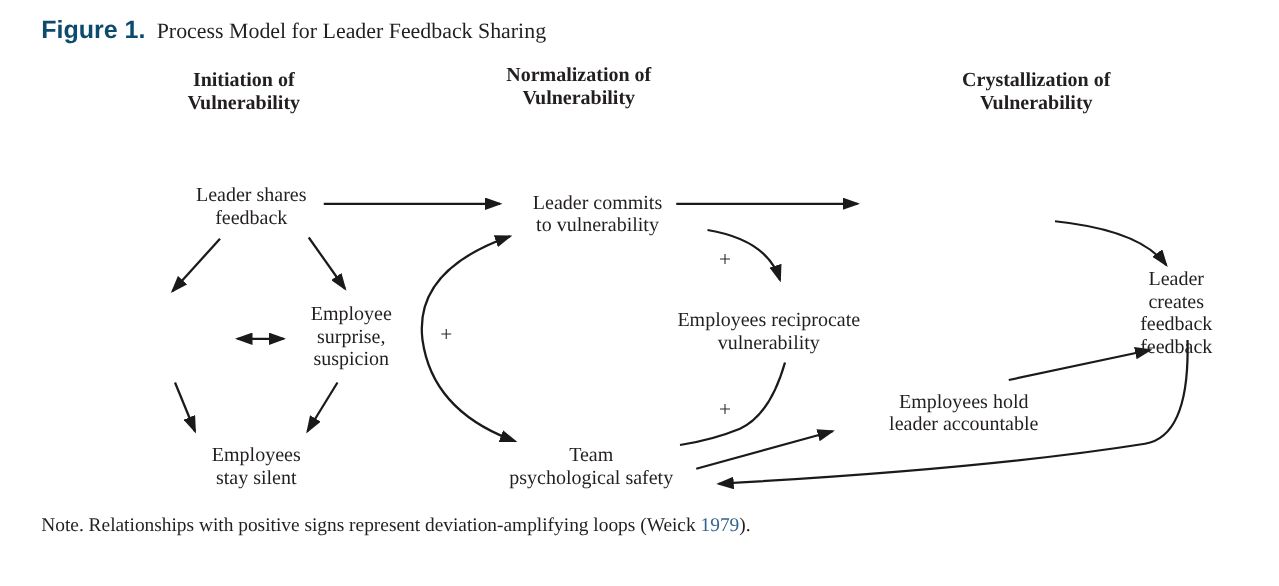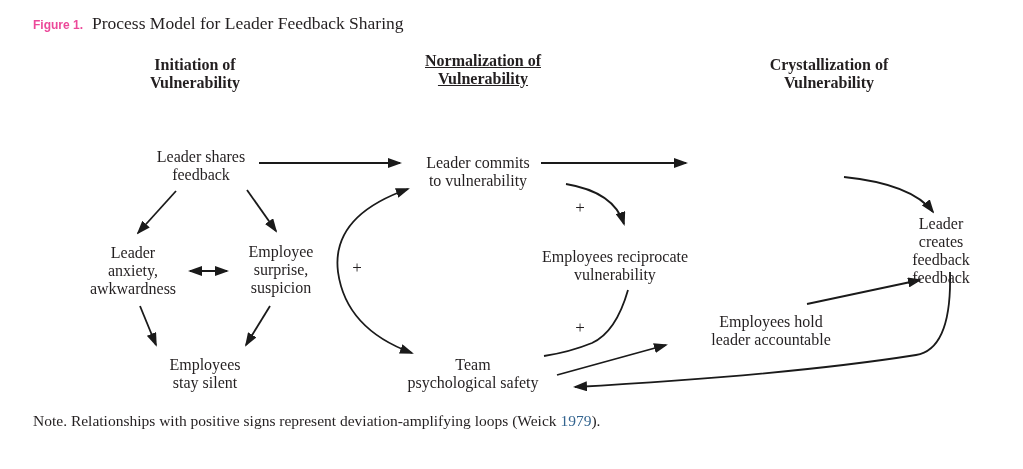--- a/index.html
+++ b/index.html
@@ -12,21 +12,21 @@
     overflow: hidden;
   }
   .canvas { position: absolute; inset: 0; }
   .figure-title {
     position: absolute; left: 33px; top: 13px;
     display: flex; align-items: baseline; gap: 9px;
     white-space: nowrap;
   }
   .figure-label {
     font-family: "Liberation Sans", sans-serif;
-    font-weight: bold; font-size: 12px; color: #ec4899;
+    font-weight: bold; font-size: 20px; color: #0c4a6e;
   }
   .figure-name { font-size: 17.5px; color: #231f20; }
   svg.edges { position: absolute; left: 0; top: 0; }
   .node, .col-header, .plus {
     position: absolute;
     transform: translate(-50%, -50%);
     text-align: center;
     white-space: pre-line;
     line-height: 18px;
     font-size: 16px;
@@ -69,30 +69,27 @@
       <path d="M 408,189 Q 331,216 338,272 Q 346,329 412,353" marker-start="url(#ah)" marker-end="url(#ah)"></path>
       <path d="M 557,375 L 666,345" marker-end="url(#ah)"></path>
       <path d="M 807,304 L 920,280" marker-end="url(#ah)"></path>
       <path d="M 844,177 Q 912,184 933,212" marker-end="url(#ah)"></path>
       <path d="M 950,272 Q 952,349 916,355 Q 790,375 575,387" marker-end="url(#ah)"></path>
     </g>
   </svg>
 
   <div class="col-header" style="left:195px; top:74px;">Initiation of
 Vulnerability</div>
-  <div class="col-header" style="left:483px; top:70px;text-decoration:underline;">Normalization of
+  <div class="col-header" style="left:463px; top:70px;">Normalization of
 Vulnerability</div>
   <div class="col-header" style="left:829px; top:74px;">Crystallization of
 Vulnerability</div>
 
   <div class="node" style="left:201px; top:166px;">Leader shares
 feedback</div>
-  <div class="node" style="left:133px; top:271px;">Leader
-anxiety,
-awkwardness</div>
   <div class="node" style="left:281px; top:270px;">Employee
 surprise,
 suspicion</div>
   <div class="node" style="left:478px; top:172px;">Leader commits
 to vulnerability</div>
   <div class="node" style="left:205px; top:374px;">Employees
 stay silent</div>
   <div class="node" style="left:615px; top:266px;">Employees reciprocate
 vulnerability</div>
   <div class="node" style="left:473px; top:374px;">Team

